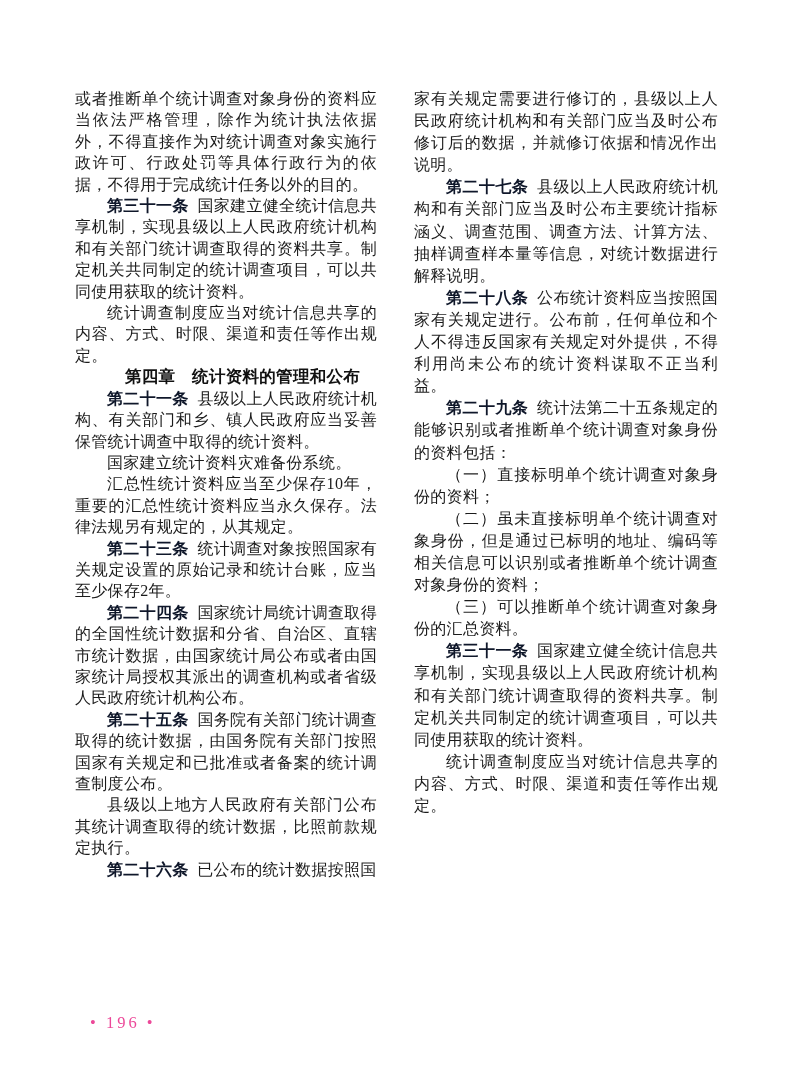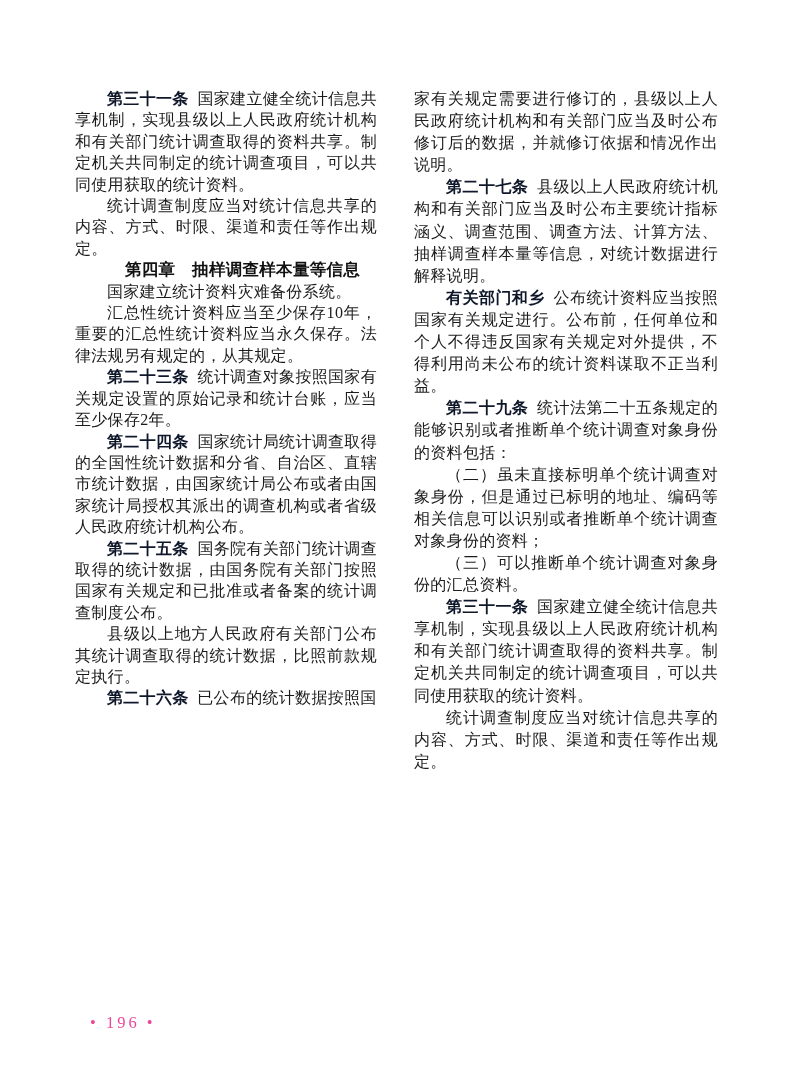--- a/index.html
+++ b/index.html
@@ -69,37 +69,40 @@
     letter-spacing: 3px;
     color: #ec4899;
   }
 </style>
 </head>
 <body>
 
 <div class="page">
 
   <div class="col col-left">
+    <p class="para noindent"><span>或者推断单个统计调查对象身份的资料应当依法严格管理，除作为统计执法依据外，不得直接作为对统计调查对象实施行政许可、行政处罚等具体行政行为的依据，不得用于完成统计任务以外的目的。</span></p>
     <p class="para"><span class="lead">第三十一条</span><span>国家建立健全统计信息共享机制，实现县级以上人民政府统计机构和有关部门统计调查取得的资料共享。制定机关共同制定的统计调查项目，可以共同使用获取的统计资料。</span></p>
     <p class="para"><span>统计调查制度应当对统计信息共享的内容、方式、时限、渠道和责任等作出规定。</span></p>
-    <p class="para chapter-heading"><span>第四章　抽样调查样本量等信息</span></p>
+    <p class="para chapter-heading"><span>第四章　统计资料的管理和公布</span></p>
+    <p class="para"><span class="lead">第二十一条</span><span>县级以上人民政府统计机构、有关部门和乡、镇人民政府应当妥善保管统计调查中取得的统计资料。</span></p>
     <p class="para"><span>国家建立统计资料灾难备份系统。</span></p>
     <p class="para"><span>汇总性统计资料应当至少保存10年，重要的汇总性统计资料应当永久保存。法律法规另有规定的，从其规定。</span></p>
     <p class="para"><span class="lead">第二十三条</span><span>统计调查对象按照国家有关规定设置的原始记录和统计台账，应当至少保存2年。</span></p>
     <p class="para"><span class="lead">第二十四条</span><span>国家统计局统计调查取得的全国性统计数据和分省、自治区、直辖市统计数据，由国家统计局公布或者由国家统计局授权其派出的调查机构或者省级人民政府统计机构公布。</span></p>
     <p class="para"><span class="lead">第二十五条</span><span>国务院有关部门统计调查取得的统计数据，由国务院有关部门按照国家有关规定和已批准或者备案的统计调查制度公布。</span></p>
     <p class="para"><span>县级以上地方人民政府有关部门公布其统计调查取得的统计数据，比照前款规定执行。</span></p>
     <p class="para"><span class="lead">第二十六条</span><span>已公布的统计数据按照国</span></p>
   </div>
 
   <div class="col col-right">
     <p class="para noindent"><span>家有关规定需要进行修订的，县级以上人民政府统计机构和有关部门应当及时公布修订后的数据，并就修订依据和情况作出说明。</span></p>
     <p class="para"><span class="lead">第二十七条</span><span>县级以上人民政府统计机构和有关部门应当及时公布主要统计指标涵义、调查范围、调查方法、计算方法、抽样调查样本量等信息，对统计数据进行解释说明。</span></p>
-    <p class="para"><span class="lead">有关部门和乡</span><span>公布统计资料应当按照国家有关规定进行。公布前，任何单位和个人不得违反国家有关规定对外提供，不得利用尚未公布的统计资料谋取不正当利益。</span></p>
+    <p class="para"><span class="lead">第二十八条</span><span>公布统计资料应当按照国家有关规定进行。公布前，任何单位和个人不得违反国家有关规定对外提供，不得利用尚未公布的统计资料谋取不正当利益。</span></p>
     <p class="para"><span class="lead">第二十九条</span><span>统计法第二十五条规定的能够识别或者推断单个统计调查对象身份的资料包括：</span></p>
+    <p class="para"><span>（一）直接标明单个统计调查对象身份的资料；</span></p>
     <p class="para"><span>（二）虽未直接标明单个统计调查对象身份，但是通过已标明的地址、编码等相关信息可以识别或者推断单个统计调查对象身份的资料；</span></p>
     <p class="para"><span>（三）可以推断单个统计调查对象身份的汇总资料。</span></p>
     <p class="para"><span class="lead">第三十一条</span><span>国家建立健全统计信息共享机制，实现县级以上人民政府统计机构和有关部门统计调查取得的资料共享。制定机关共同制定的统计调查项目，可以共同使用获取的统计资料。</span></p>
     <p class="para"><span>统计调查制度应当对统计信息共享的内容、方式、时限、渠道和责任等作出规定。</span></p>
   </div>
 
   <div class="footer">• 196 •</div>
 
 </div>
 

